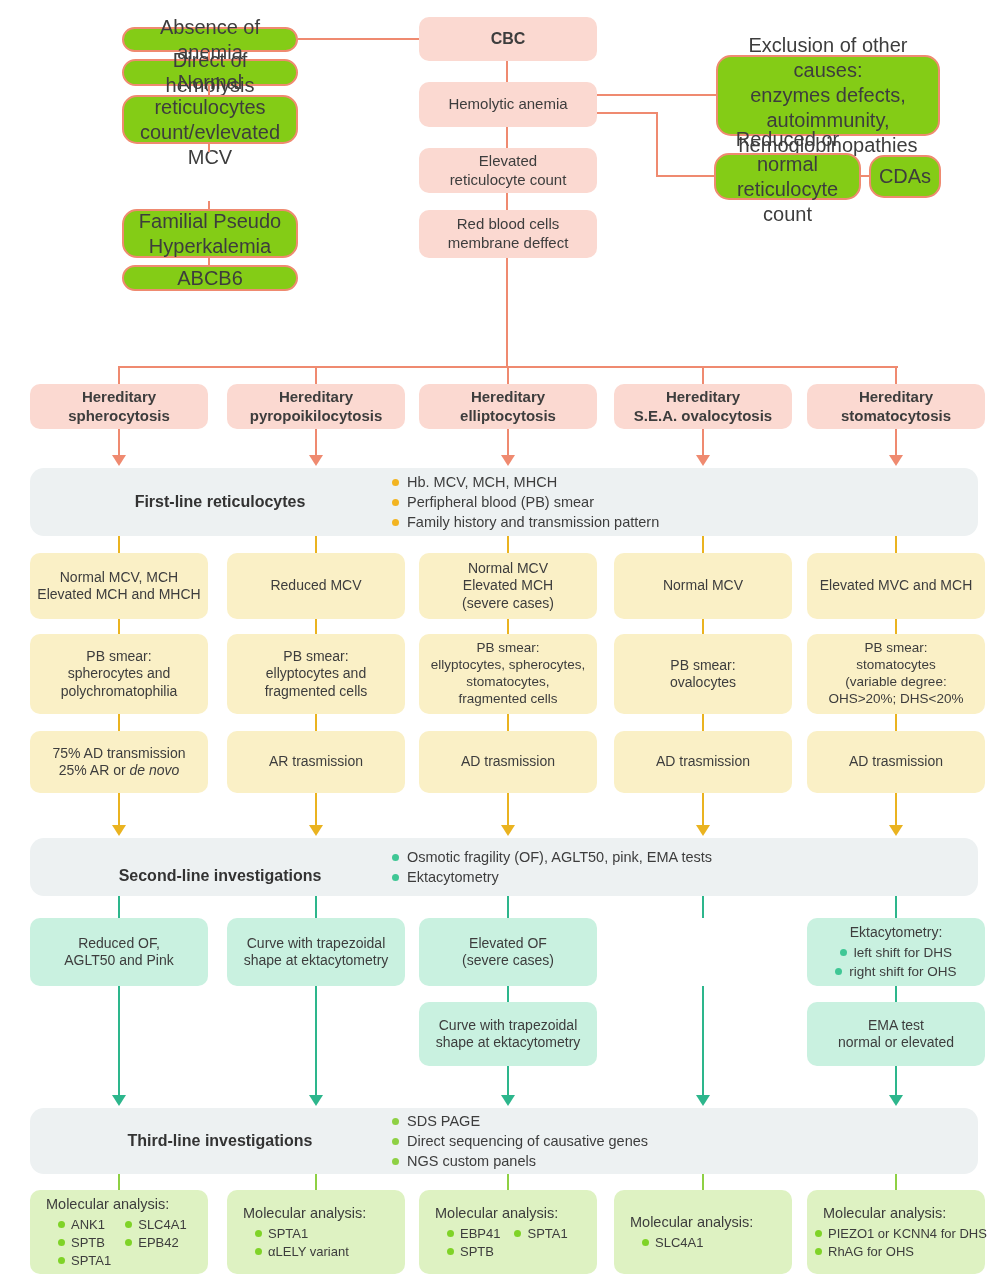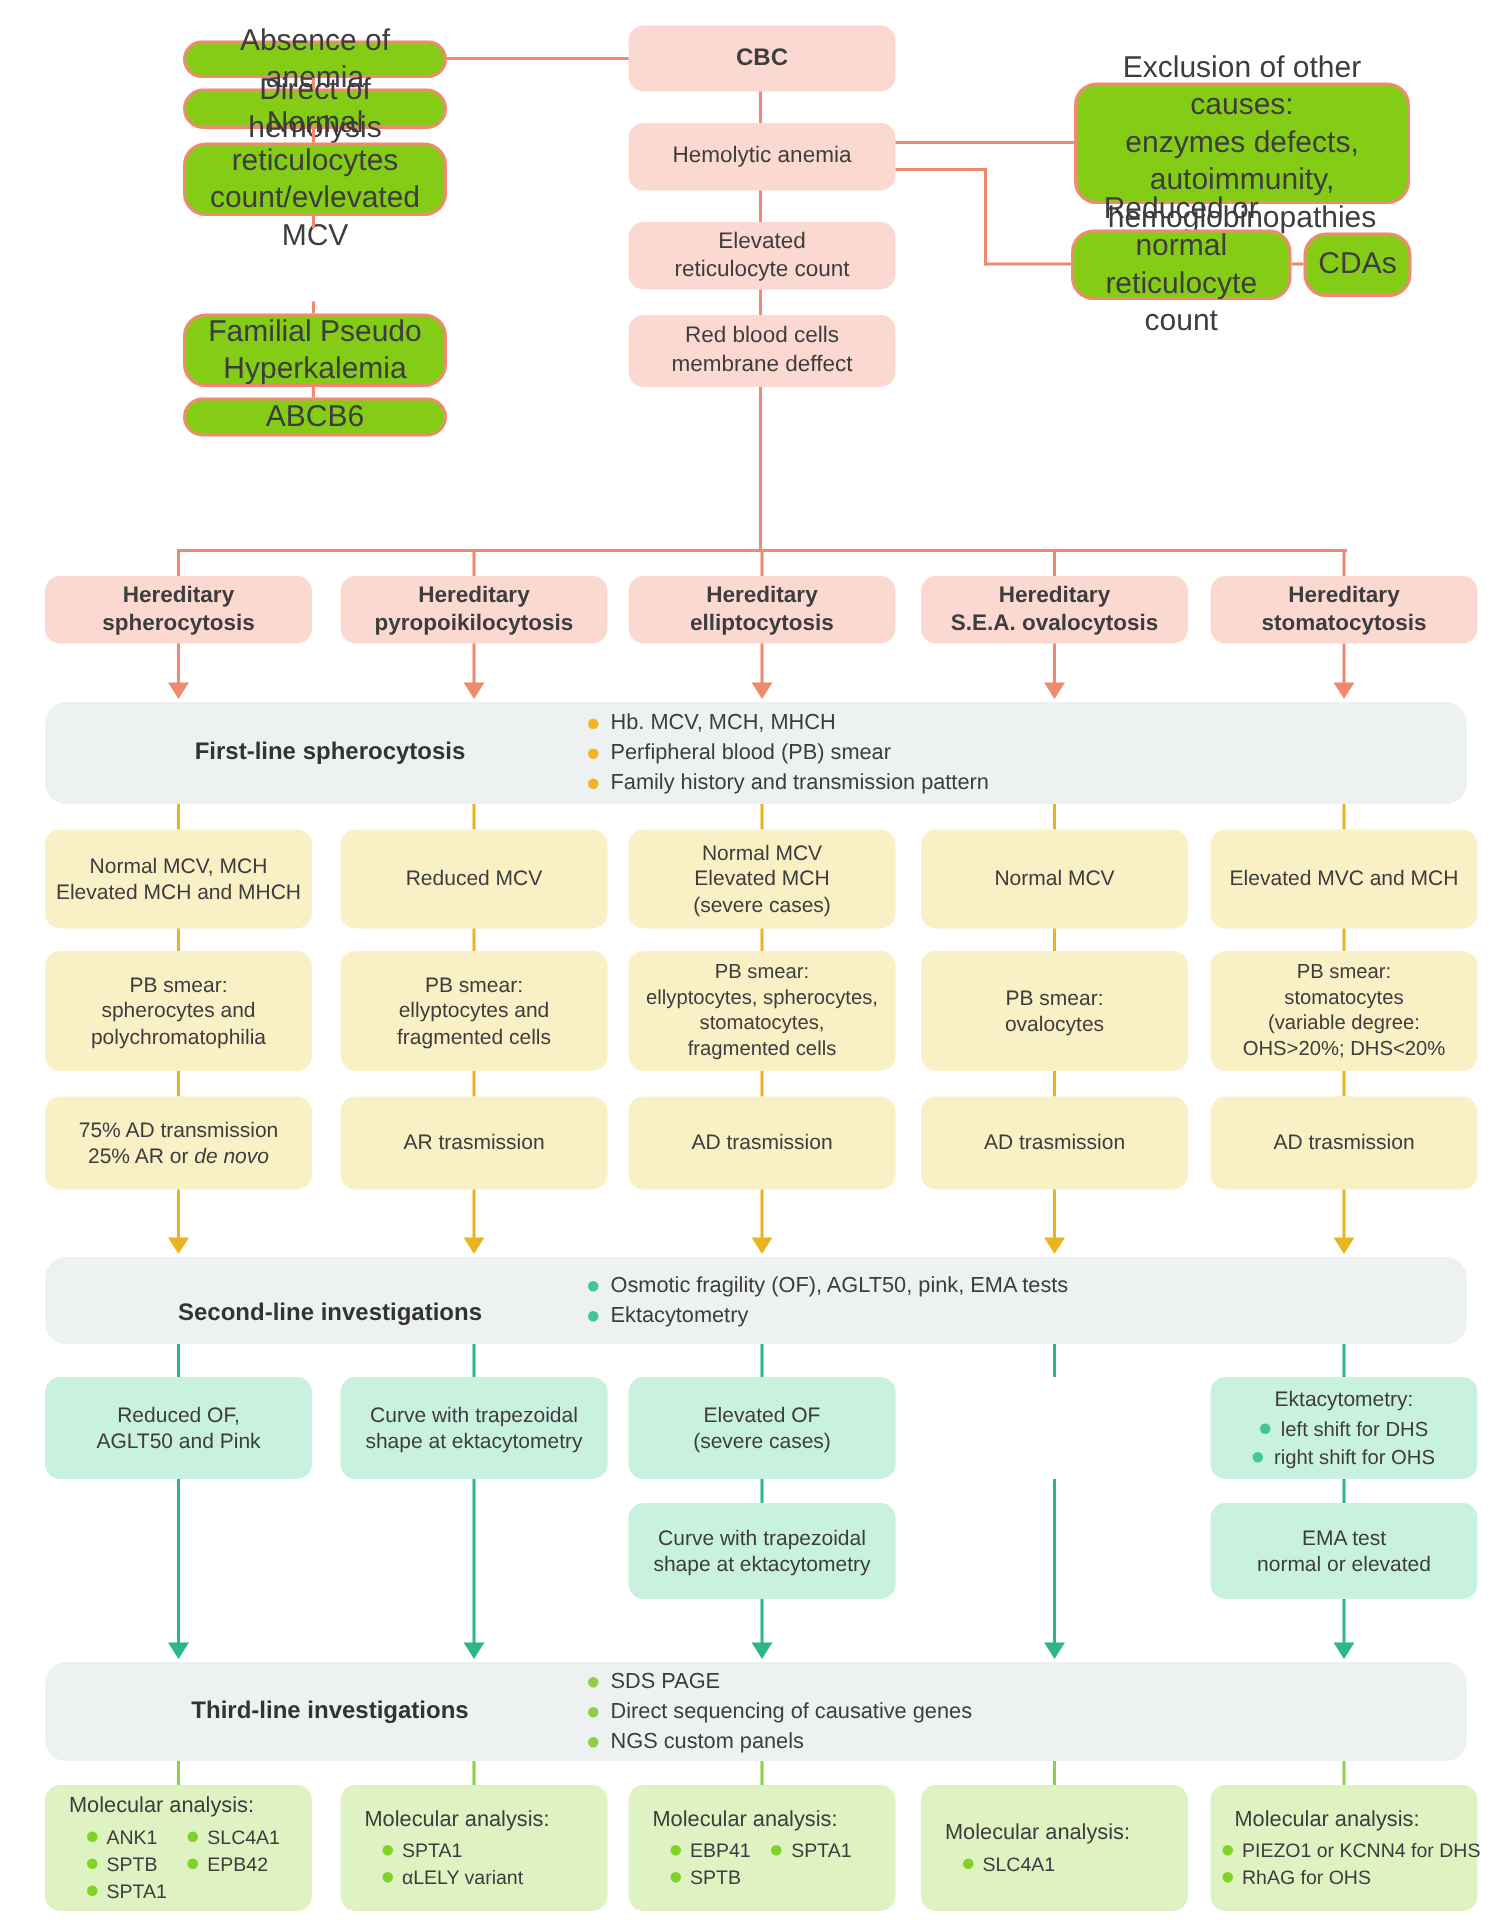--- a/index.html
+++ b/index.html
@@ -114,21 +114,21 @@
   <div class="vl sal" style="left:315px;top:429px;width:2px;height:27px"></div>
     <div class="tri sal" style="left:309px;top:455px"></div>
   <div class="vl sal" style="left:507px;top:429px;width:2px;height:27px"></div>
     <div class="tri sal" style="left:501px;top:455px"></div>
   <div class="vl sal" style="left:702px;top:429px;width:2px;height:27px"></div>
     <div class="tri sal" style="left:696px;top:455px"></div>
   <div class="vl sal" style="left:895px;top:429px;width:2px;height:27px"></div>
     <div class="tri sal" style="left:889px;top:455px"></div>
 
   <div class="band" style="top:468px;height:68px"></div>
-  <div class="band-label" style="top:468px;height:68px">First-line spherocytosis</div>
+  <div class="band-label" style="top:468px;height:68px">First-line reticulocytes</div>
   <div class="band-bullets" style="top:468px;height:68px">
     <div class="bullet">
         <span class="dot dot-amber"></span>
         <span>Hb. MCV, MCH, MHCH</span>
       </div>
     <div class="bullet">
         <span class="dot dot-amber"></span>
         <span>Perfipheral blood (PB) smear</span>
       </div>
     <div class="bullet">

